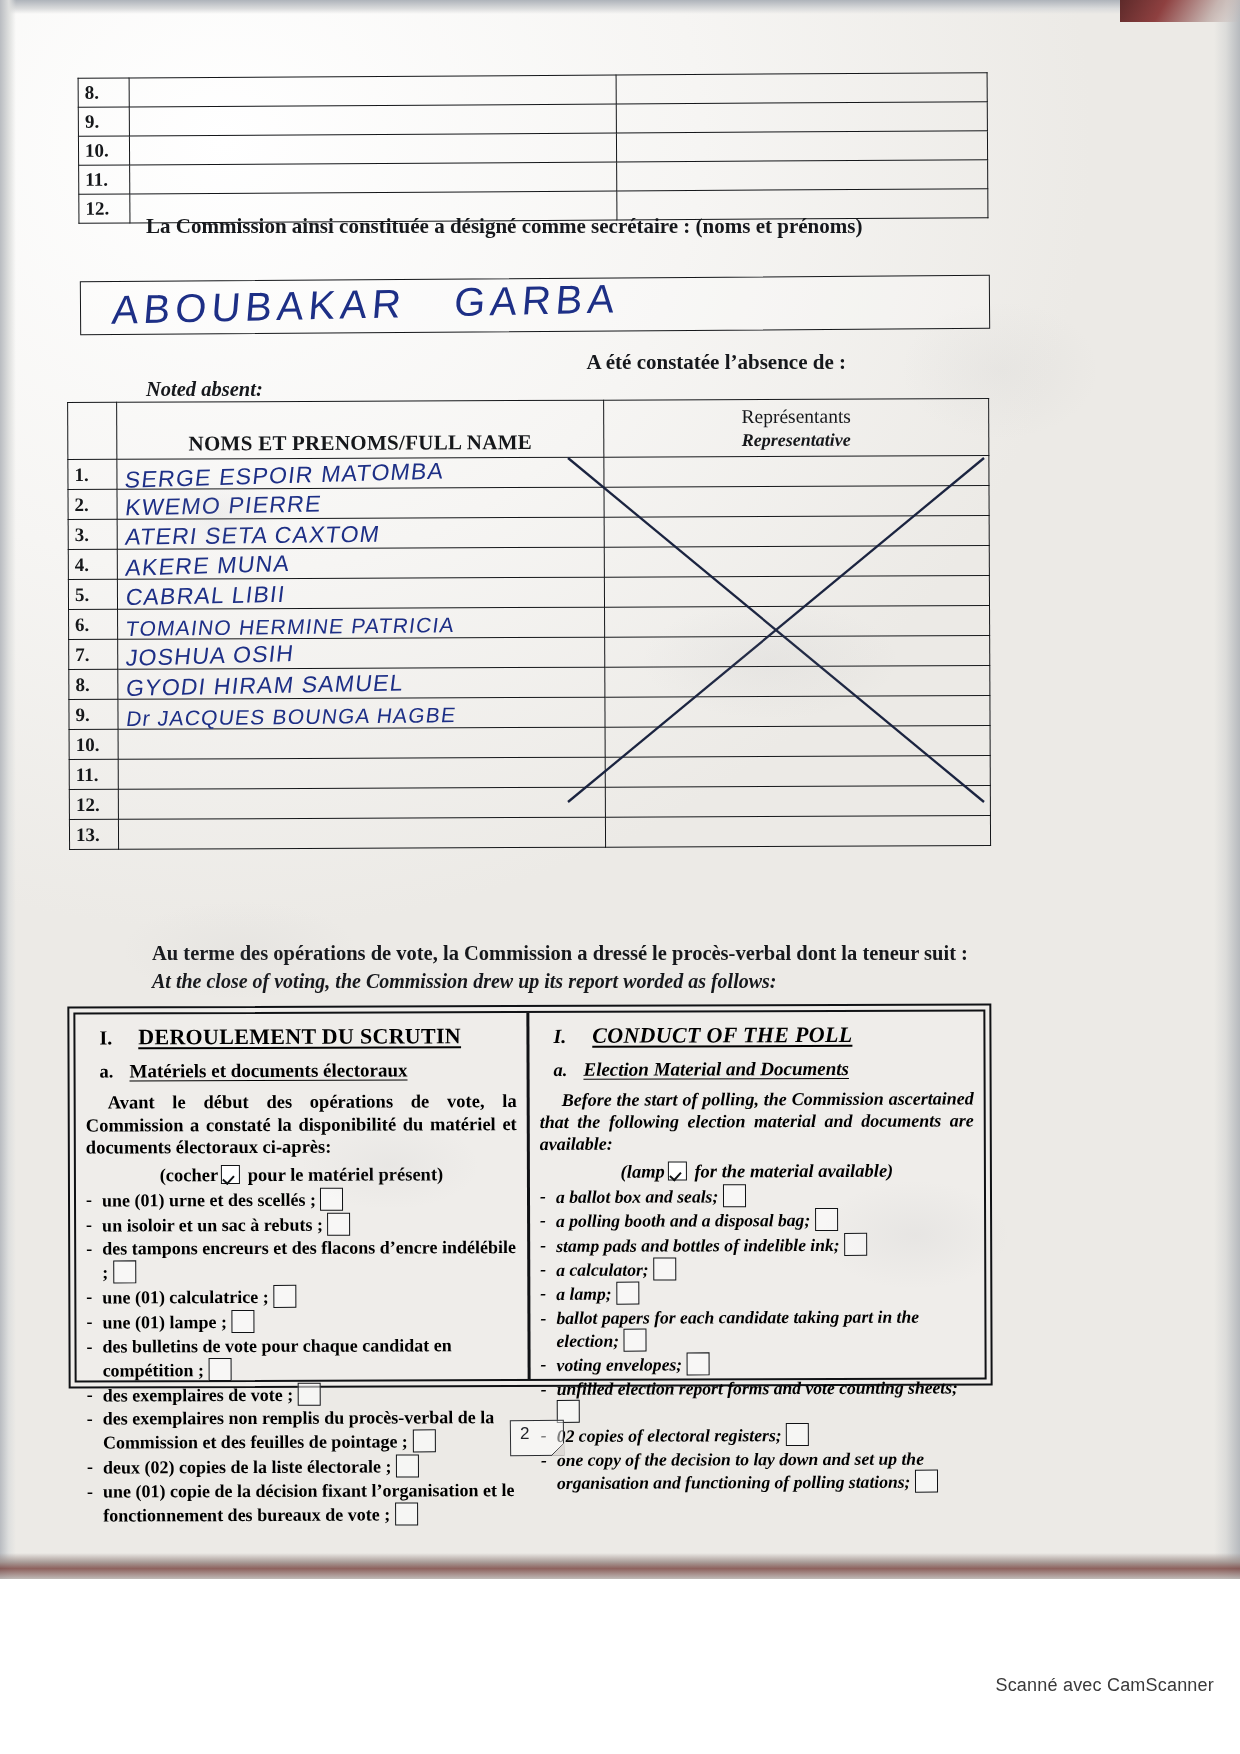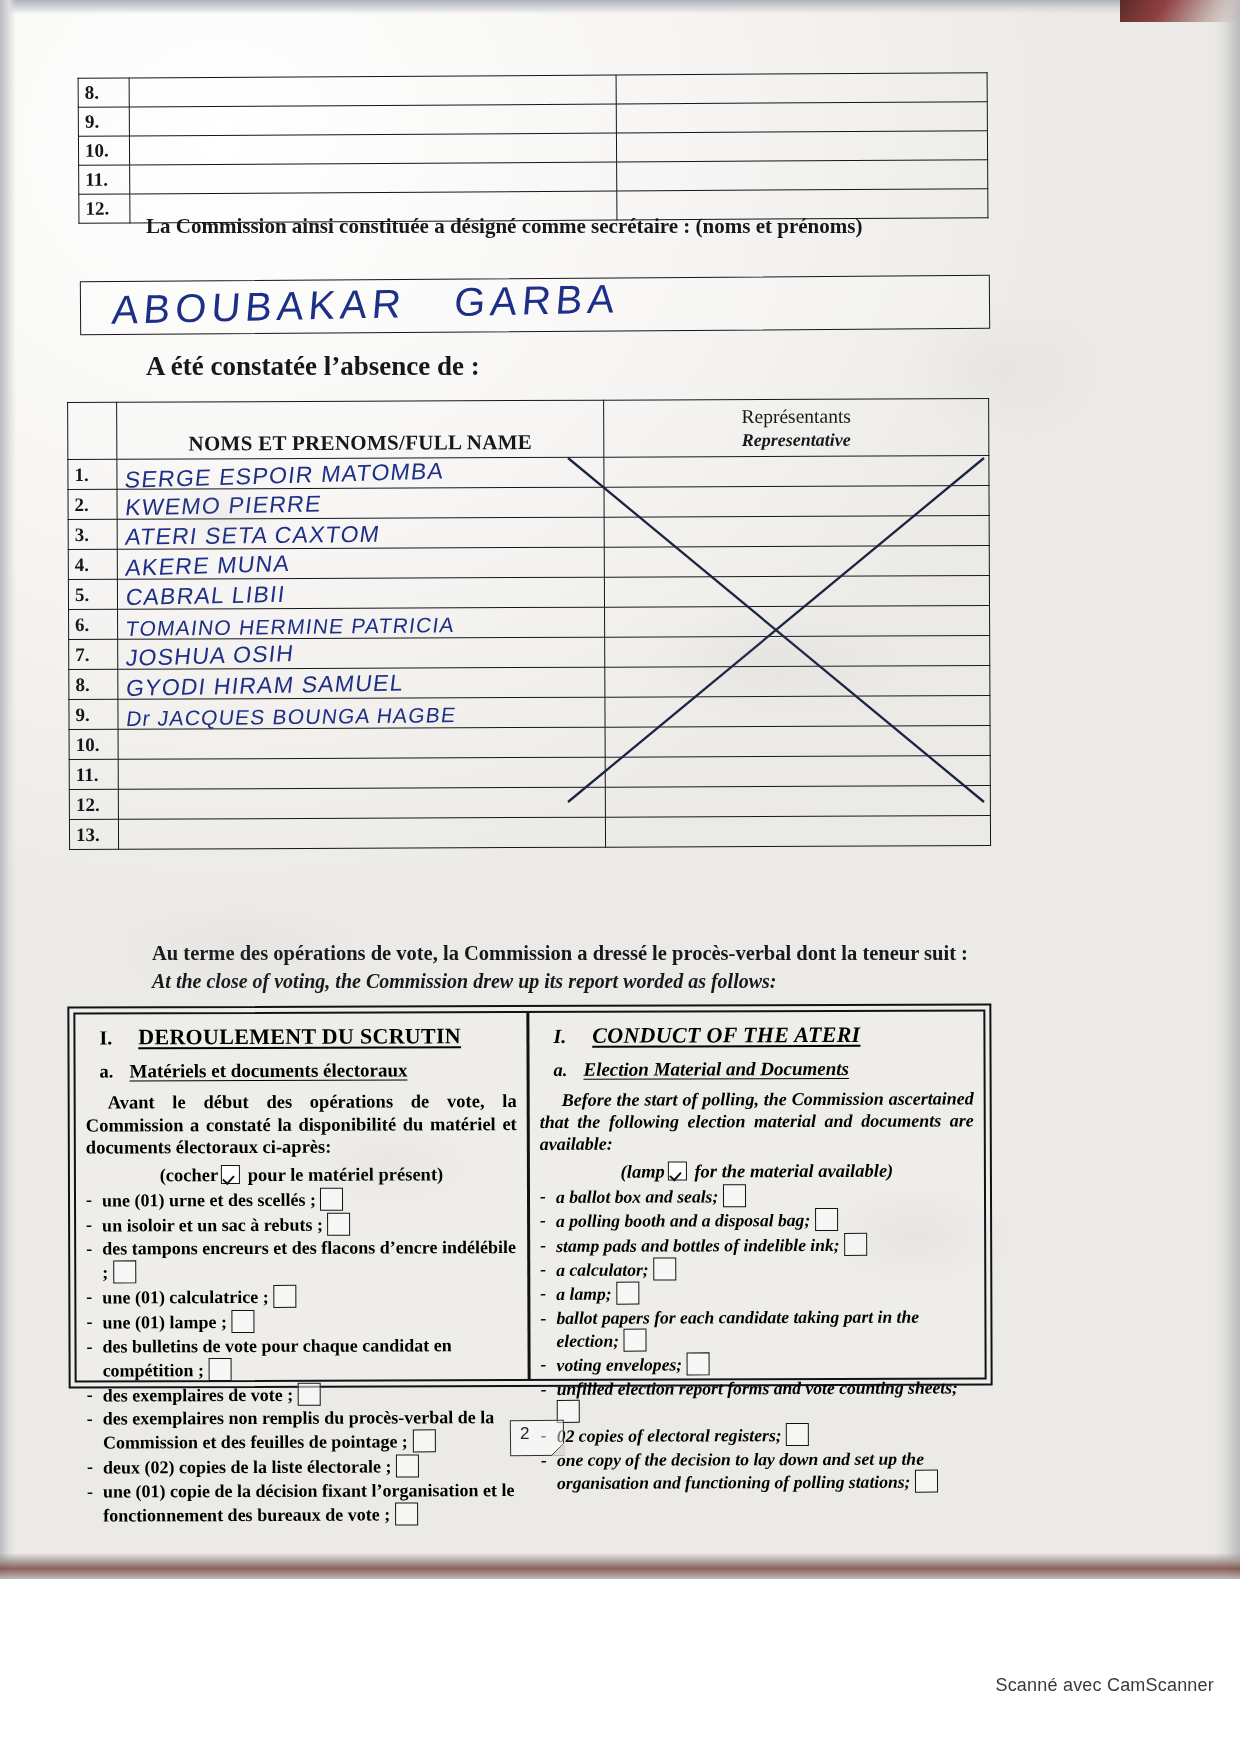--- a/index.html
+++ b/index.html
@@ -74,21 +74,21 @@
   }
   #sec-name{
     position:absolute;left:112px;top:282px;
     font-family:"Liberation Sans", sans-serif;
     font-size:40px;letter-spacing:5px;color:#1d2f86;
     transform:rotate(-1.3deg) skewX(-6deg);
     white-space:pre;
   }
 
   #p-absent{left:146px;top:348px;width:700px;line-height:1.34;}
-  #p-absent .fr{font-size:27px;}
+  #p-absent .fr{font-size:21px;text-align:right;}
   #p-absent .en{font-size:20.5px;}
 
   
   #abs-table{
     position:absolute;left:68px;top:400px;width:922px;height:406px;
     transform:rotate(-0.25deg);
   }
   #abs-table table{border-collapse:collapse;width:100%;}
   #abs-table td,#abs-table th{border:1.5px solid #15171a;color:#15171a;}
   #abs-table .hdr-num{width:46px;height:54px;}
@@ -216,20 +216,21 @@
 
   <div class="doc" id="p-secretary">
     <div class="fr">La Commission ainsi constituée a désigné comme secrétaire : (noms et prénoms)</div>
   </div>
 
   <div id="sec-box"></div>
   <div id="sec-name">ABOUBAKAR   GARBA</div>
 
   <div class="doc" id="p-absent">
     <div class="fr">A été constatée l’absence de :</div>
+    <div class="en">Noted absent:</div>
   </div>
 
   <div id="abs-table">
     <table>
       <thead>
         <tr>
           <td class="hdr-num"></td>
           <td class="hdr-name">NOMS ET PRENOMS/FULL NAME</td>
           <td class="hdr-rep">
             <div class="l1">Représentants</div>
@@ -361,21 +362,21 @@
             <li><span class="dash">-</span><span>des exemplaires de vote ; </span><span class="box"></span></li>
             <li><span class="dash">-</span><span>des exemplaires non remplis du procès-verbal de la Commission et des feuilles de pointage ; </span><span class="box"></span></li>
             <li><span class="dash">-</span><span>deux (02) copies de la liste électorale ; </span><span class="box"></span></li>
             <li><span class="dash">-</span><span>une (01) copie de la décision fixant l’organisation et le fonctionnement des bureaux de vote ; </span><span class="box"></span></li>
           </ul>
       </div>
 
       <div class="col right">
         <div class="sec-title">
           <span class="rom">I.</span>
-          <span class="ttl">CONDUCT OF THE ATERI</span>
+          <span class="ttl">CONDUCT OF THE POLL</span>
         </div>
         <div class="sub-title">
           <span class="let">a.</span>
           <span class="st">Election Material and Documents</span>
         </div>
         <p class="intro">Before the start of polling, the Commission ascertained that the following election material and documents are available:</p>
         <div class="markline">
           <span>(lamp</span><span class="chkinline"></span><span> for </span><b>the material available</b><span>)</span>
         </div>
         <ul class="items" id="en-items">

